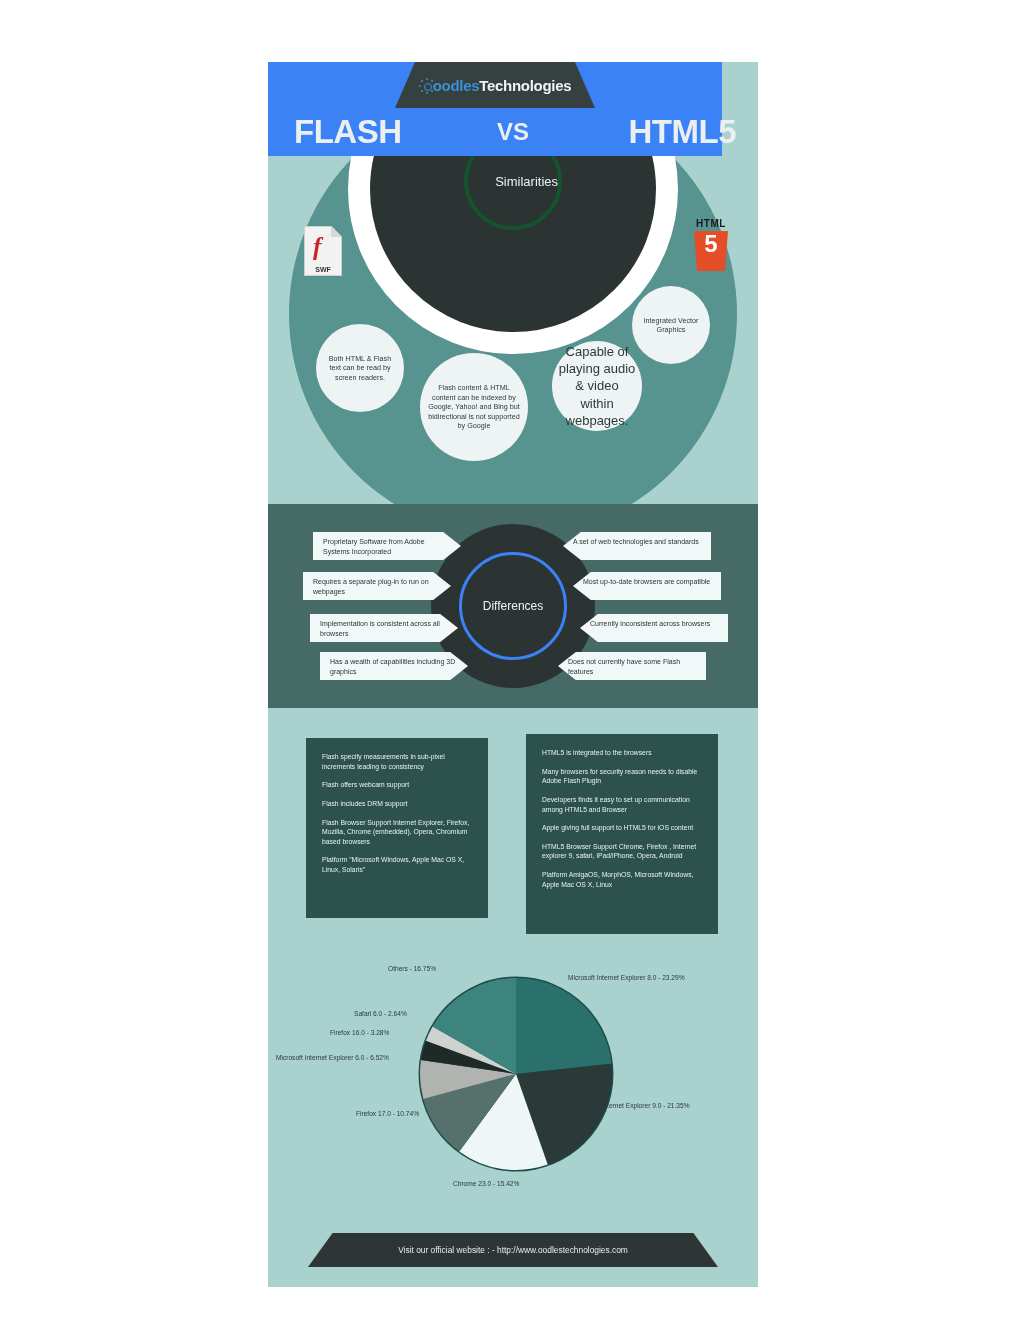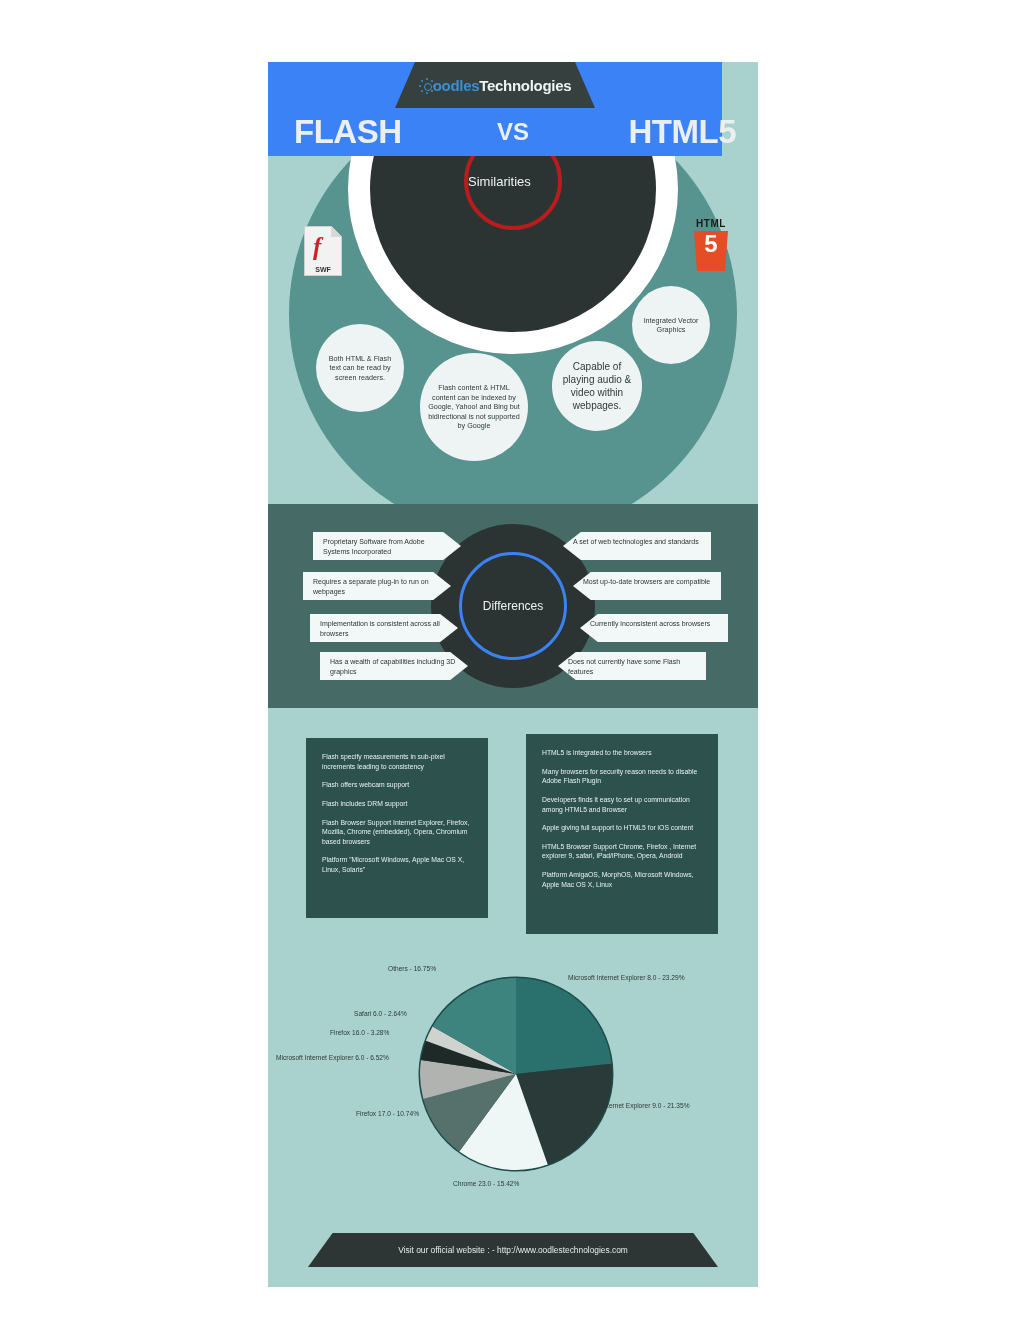--- a/index.html
+++ b/index.html
@@ -44,32 +44,32 @@
     width:448px;height:448px;border-radius:50%;background:#57938f;
   }
   .sim-ring{
     position:absolute;left:50%;top:-132px;transform:translateX(-50%);
     width:330px;height:330px;border-radius:50%;
     background:#2b3432;border:22px solid #ffffff;box-sizing:border-box;
   }
   .sim-title-ring{
     position:absolute;left:50%;top:-24px;transform:translateX(-50%);
     width:98px;height:98px;border-radius:50%;
-    border:4px solid #b91c1c;box-sizing:border-box;
-    display:flex;align-items:center;justify-content:flex-start;
+    border:4px solid #14532d;box-sizing:border-box;
+    display:flex;align-items:center;justify-content:flex-end;
   }
   .sim-title{font-size:13px;color:#eef2f3;}
   .bub{
     position:absolute;border-radius:50%;background:#eef4f4;
     display:flex;align-items:center;justify-content:center;text-align:center;
     color:#2e3a39;line-height:1.32;padding:6px;box-sizing:border-box;
   }
   .bub-a{left:48px;top:168px;width:88px;height:88px;font-size:7.2px;}
   .bub-b{left:152px;top:197px;width:108px;height:108px;font-size:7.2px;}
-  .bub-c{left:284px;top:185px;width:90px;height:90px;font-size:10px;}
+  .bub-c{left:284px;top:185px;width:90px;height:90px;font-size:13px;}
   .bub-d{left:364px;top:130px;width:78px;height:78px;font-size:7.2px;}
 
   
   .swf{position:absolute;left:36px;top:70px;width:38px;height:50px;}
   .swf-pg{position:absolute;inset:0;background:#f2f2f2;border:1px solid #cfcfcf;box-sizing:border-box;
     clip-path:polygon(0 0,72% 0,100% 22%,100% 100%,0 100%);}
   .swf-fold{position:absolute;right:0;top:0;width:11px;height:11px;background:#d8d8d8;
     clip-path:polygon(0 0,100% 100%,0 100%);}
   .swf-f{position:absolute;left:9px;top:8px;font-size:25px;font-weight:bold;color:#cf2027;
     font-family:"Liberation Serif",serif;font-style:italic;line-height:1;}

